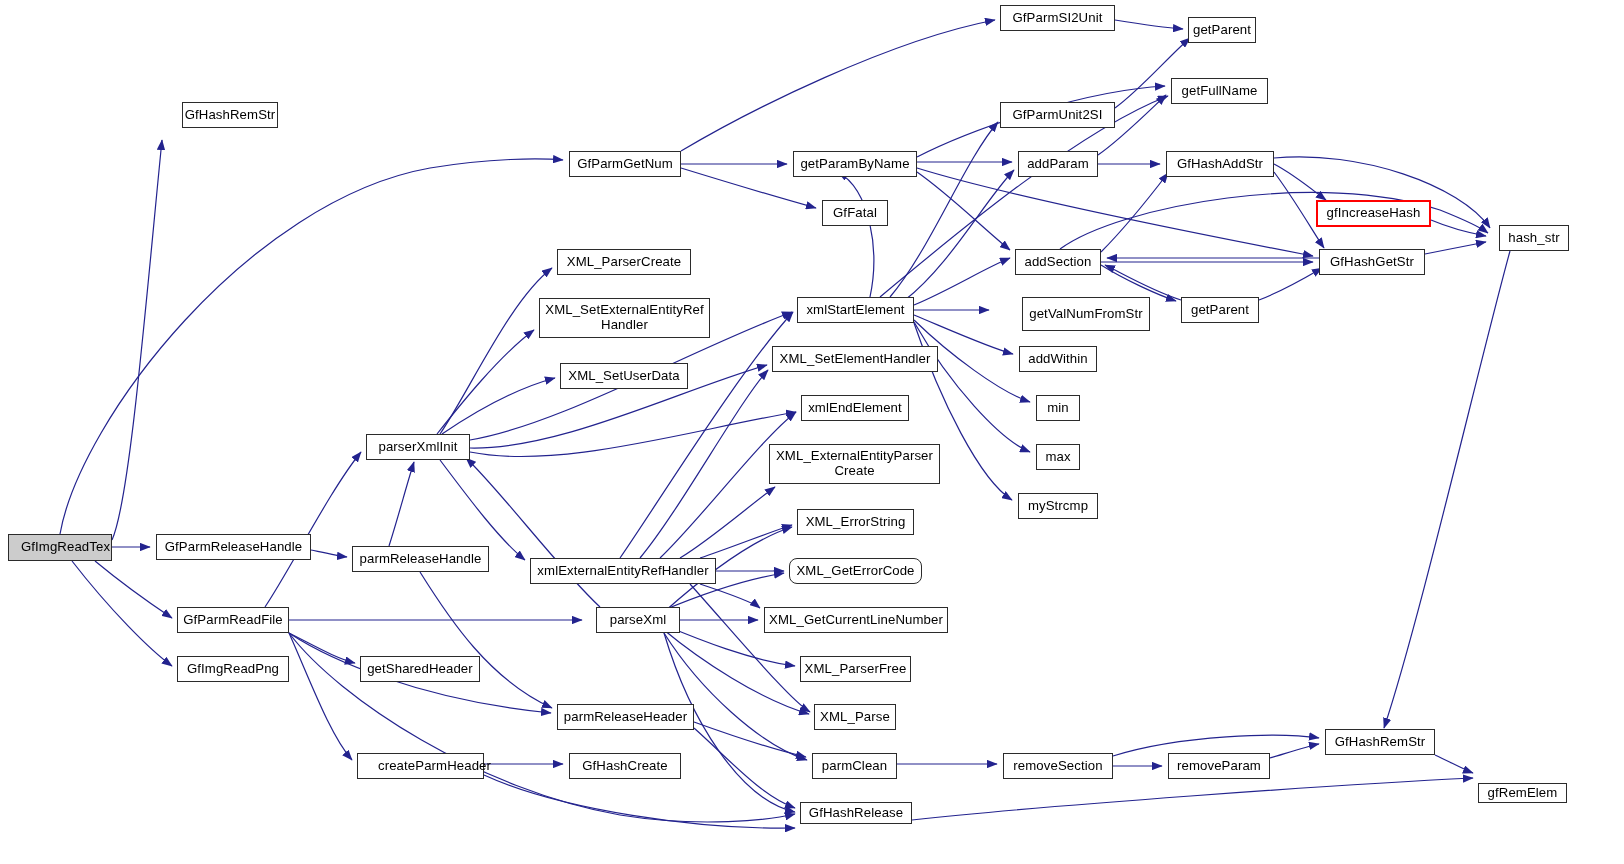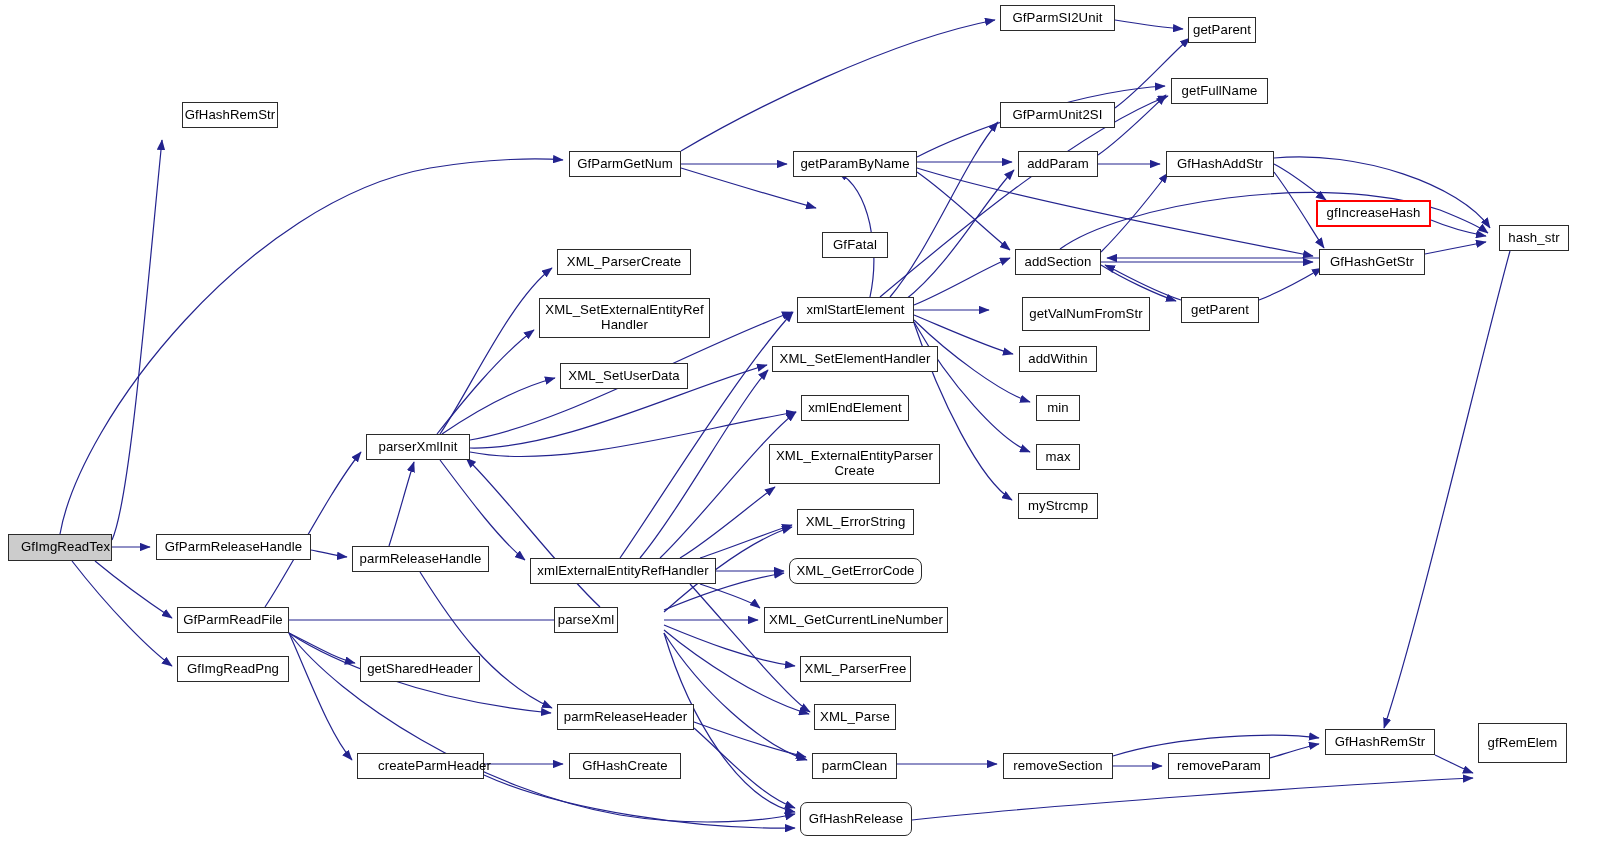--- a/index.html
+++ b/index.html
@@ -151,52 +151,52 @@
       <div class="node" style="left: 177px; top: 656px; width: 112px; height: 26px;">GfImgReadPng</div>
       <div class="node" style="left: 366px; top: 434px; width: 104px; height: 26px;">parserXmlInit</div>
       <div class="node" style="left: 352px; top: 546px; width: 137px; height: 26px;">parmReleaseHandle</div>
       <div class="node" style="left: 360px; top: 656px; width: 120px; height: 26px;">getSharedHeader</div>
       <div class="node" style="left: 357px; top: 753px; width: 127px; height: 26px; padding-left: 28px;">createParmHeader</div>
       <div class="node" style="left: 557px; top: 249px; width: 134px; height: 26px;">XML_ParserCreate</div>
       <div class="node" style="left: 539px; top: 298px; width: 171px; height: 40px;">XML_SetExternalEntityRef
 Handler</div>
       <div class="node" style="left: 560px; top: 363px; width: 128px; height: 26px;">XML_SetUserData</div>
       <div class="node" style="left: 530px; top: 558px; width: 186px; height: 26px;">xmlExternalEntityRefHandler</div>
-      <div class="node" style="left: 554px; top: 607px; width: 64px; height: 26px;">parseXml</div>
+      <div class="node" style="left: 596px; top: 607px; width: 84px; height: 26px;">parseXml</div>
       <div class="node" style="left: 557px; top: 704px; width: 137px; height: 26px;">parmReleaseHeader</div>
       <div class="node" style="left: 569px; top: 753px; width: 112px; height: 26px;">GfHashCreate</div>
       <div class="node" style="left: 569px; top: 151px; width: 112px; height: 26px;">GfParmGetNum</div>
-      <div class="node" style="left: 822px; top: 200px; width: 66px; height: 26px; margin-top: 32px;">GfFatal</div>
+      <div class="node" style="left: 822px; top: 200px; width: 66px; height: 26px;">GfFatal</div>
       <div class="node" style="left: 793px; top: 151px; width: 124px; height: 26px;">getParamByName</div>
       <div class="node" style="left: 797px; top: 297px; width: 117px; height: 26px;">xmlStartElement</div>
       <div class="node" style="left: 772px; top: 346px; width: 166px; height: 26px;">XML_SetElementHandler</div>
       <div class="node" style="left: 801px; top: 395px; width: 108px; height: 26px;">xmlEndElement</div>
       <div class="node" style="left: 769px; top: 444px; width: 171px; height: 40px;">XML_ExternalEntityParser
 Create</div>
       <div class="node" style="left: 797px; top: 509px; width: 117px; height: 26px;">XML_ErrorString</div>
       <div class="node" style="left: 789px; top: 558px; width: 133px; height: 26px; border-radius: 8px;">XML_GetErrorCode</div>
       <div class="node" style="left: 764px; top: 607px; width: 184px; height: 26px;">XML_GetCurrentLineNumber</div>
       <div class="node" style="left: 800px; top: 656px; width: 111px; height: 26px;">XML_ParserFree</div>
       <div class="node" style="left: 814px; top: 704px; width: 82px; height: 26px;">XML_Parse</div>
       <div class="node" style="left: 812px; top: 753px; width: 85px; height: 26px;">parmClean</div>
-      <div class="node" style="left: 800px; top: 802px; width: 112px; height: 34px; border-radius: 7px;">GfHashRelease</div>
+      <div class="node" style="left: 800px; top: 802px; width: 112px; height: 22px;">GfHashRelease</div>
       <div class="node" style="left: 1000px; top: 5px; width: 115px; height: 26px;">GfParmSI2Unit</div>
       <div class="node" style="left: 1188px; top: 17px; width: 68px; height: 26px;">getParent</div>
       <div class="node" style="left: 1171px; top: 78px; width: 97px; height: 26px;">getFullName</div>
       <div class="node" style="left: 1000px; top: 102px; width: 115px; height: 26px;">GfParmUnit2SI</div>
       <div class="node" style="left: 1018px; top: 151px; width: 80px; height: 26px;">addParam</div>
       <div class="node" style="left: 1166px; top: 151px; width: 108px; height: 26px;">GfHashAddStr</div>
       <div class="node highlight" style="left: 1316px; top: 200px; width: 115px; height: 27px;">gfIncreaseHash</div>
       <div class="node" style="left: 1491px; top: 225px; width: 70px; height: 26px; margin-left: 8px;">hash_str</div>
       <div class="node" style="left: 1015px; top: 249px; width: 86px; height: 26px;">addSection</div>
       <div class="node" style="left: 1319px; top: 249px; width: 106px; height: 26px;">GfHashGetStr</div>
       <div class="node" style="left: 974px; top: 297px; width: 128px; height: 34px; margin-left: 48px;">getValNumFromStr</div>
       <div class="node" style="left: 1181px; top: 297px; width: 78px; height: 26px;">getParent</div>
       <div class="node" style="left: 1019px; top: 346px; width: 78px; height: 26px;">addWithin</div>
       <div class="node" style="left: 1036px; top: 395px; width: 44px; height: 26px;">min</div>
       <div class="node" style="left: 1036px; top: 444px; width: 44px; height: 26px;">max</div>
       <div class="node" style="left: 1018px; top: 493px; width: 80px; height: 26px;">myStrcmp</div>
       <div class="node" style="left: 1003px; top: 753px; width: 110px; height: 26px;">removeSection</div>
       <div class="node" style="left: 1168px; top: 753px; width: 102px; height: 26px;">removeParam</div>
       <div class="node" style="left: 1325px; top: 729px; width: 110px; height: 26px;">GfHashRemStr</div>
-      <div class="node" style="left: 1478px; top: 723px; width: 89px; height: 40px;">gfRemElem</div>
+      <div class="node" style="left: 1478px; top: 783px; width: 89px; height: 20px;">gfRemElem</div>
     </div>
 </div>
 
 </body></html>

